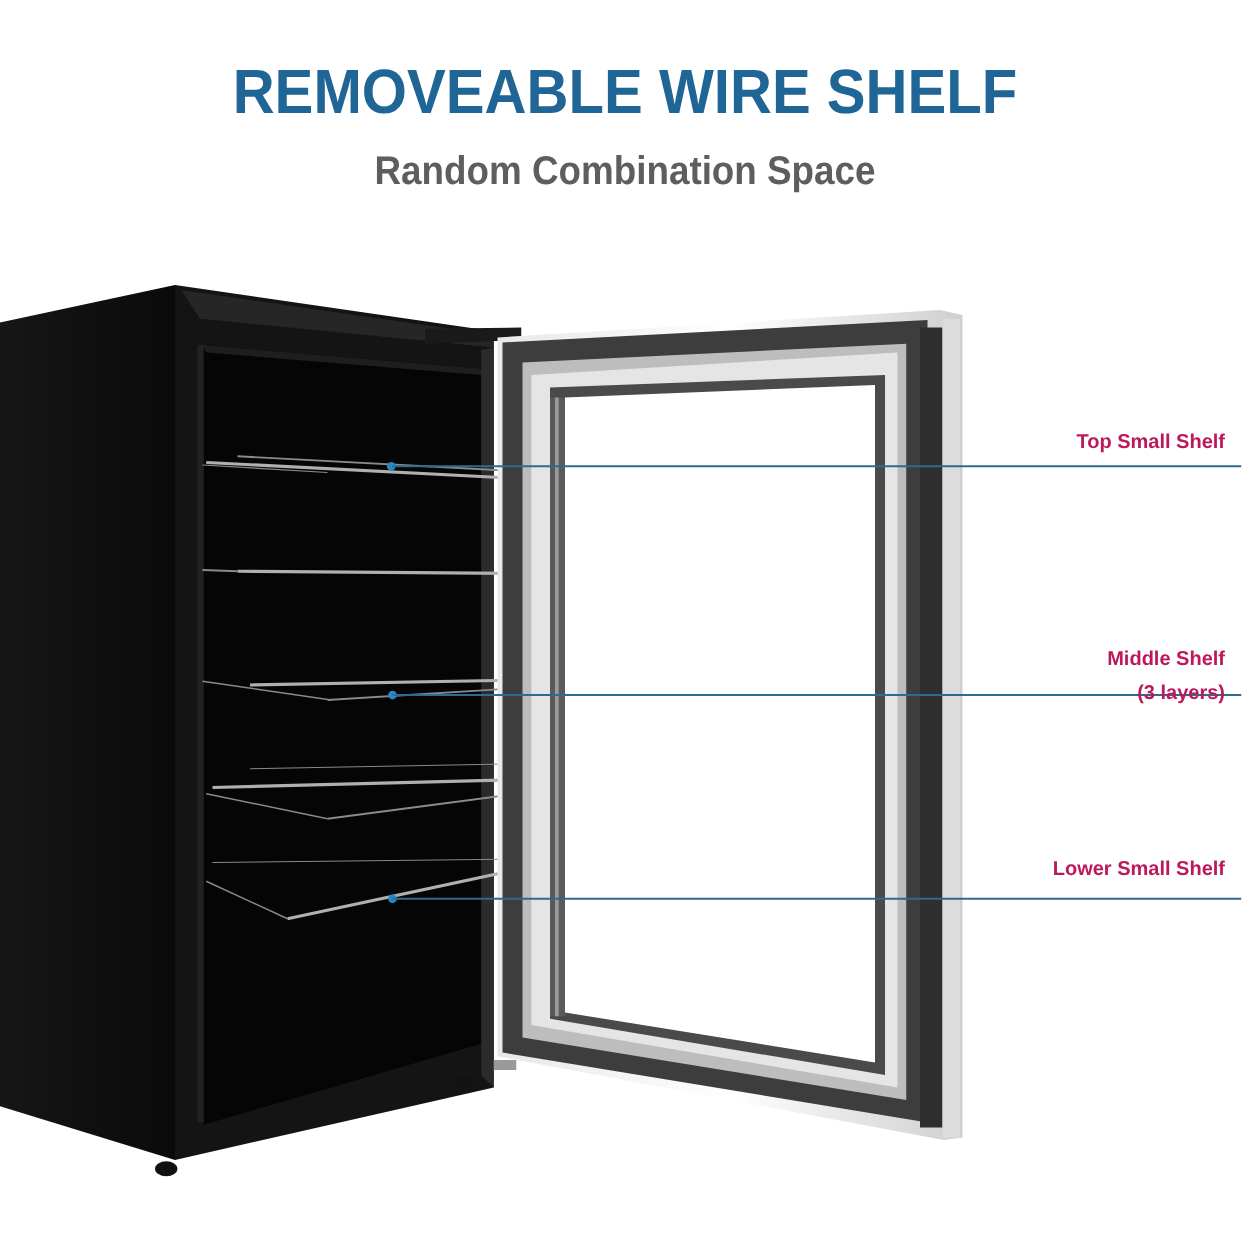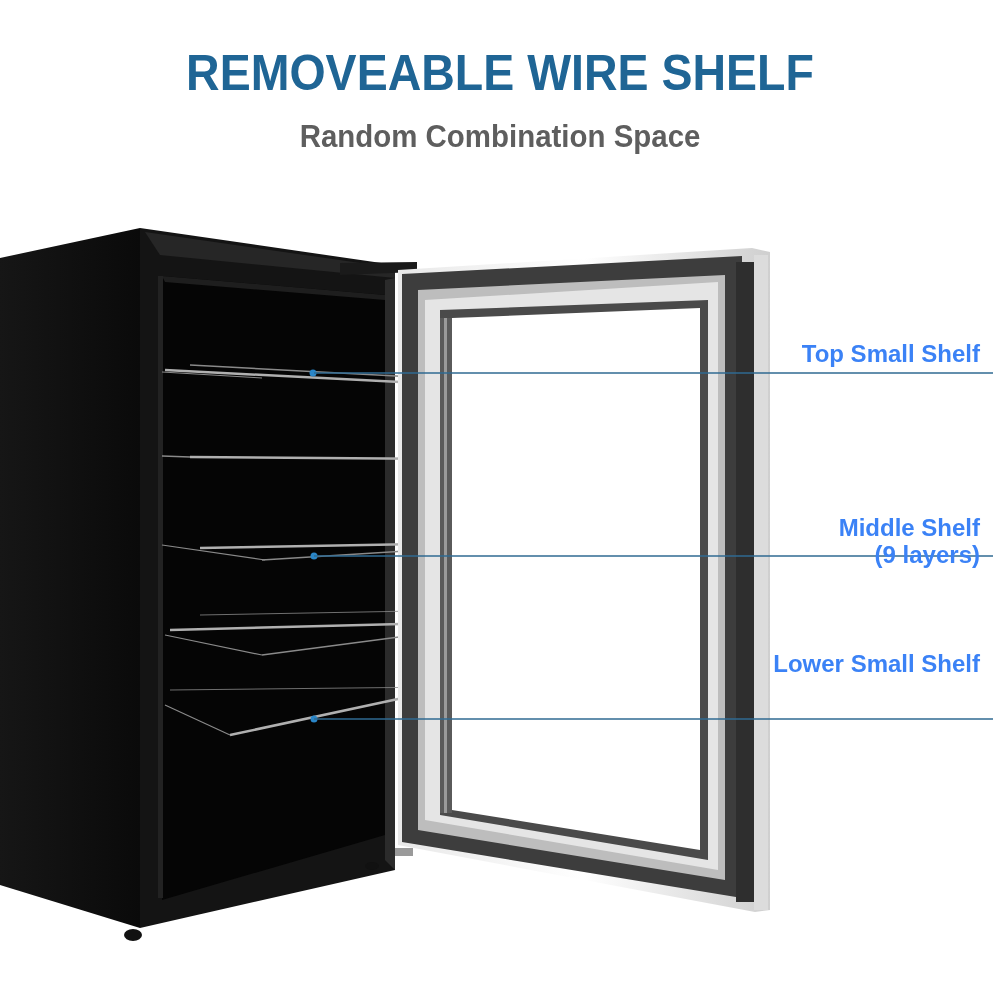--- a/index.html
+++ b/index.html
@@ -1,20 +1,20 @@
 <!DOCTYPE html>
 <html><head>
 <meta charset="utf-8">
 <style>
   html, body { margin:0; padding:0; background:#ffffff; }
   body { width:1000px; height:1000px; position:relative; overflow:hidden; font-family:"Liberation Sans", sans-serif; }
   .title { position:absolute; left:0; top:44px; width:1000px; text-align:center; font-family:"Liberation Sans", sans-serif; font-weight:700; font-size:50px; letter-spacing:0px; color:#1f6595; transform:scaleX(0.93); transform-origin:center; }
   .subtitle { position:absolute; left:0; top:118px; width:1000px; text-align:center; font-weight:700; font-size:32px; color:#5e5e5e; transform:scaleX(0.92); transform-origin:center; }
   .scene { position:absolute; left:0; top:0; width:1000px; height:1000px; }
-  .label { position:absolute; font-weight:700; font-size:24px; color:#3b82f6; text-align:right; line-height:27px; }
+  .label { position:absolute; font-weight:700; font-size:16px; color:#be185d; text-align:right; line-height:27px; }
 </style>
 </head>
 <body>
 
 <div class="title">REMOVEABLE WIRE SHELF</div>
 <div class="subtitle">Random Combination Space</div>
 
 <svg class="scene" viewBox="0 0 1000 1000" xmlns="http://www.w3.org/2000/svg">
   <defs>
     <linearGradient id="sideGrad" x1="0" x2="1" y1="0" y2="0">
@@ -104,15 +104,15 @@
   <circle cx="314" cy="719" r="3.5" fill="#2a86c8"></circle>
 
   <line x1="314" y1="373" x2="993" y2="373" stroke="#2f6a92" stroke-width="1.6"></line>
   <line x1="314" y1="556" x2="993" y2="556" stroke="#2f6a92" stroke-width="1.6"></line>
   <line x1="314" y1="719" x2="993" y2="719" stroke="#2f6a92" stroke-width="1.6"></line>
 </svg>
 
 <div class="label" style="right:20px; top:340px;">Top Small Shelf</div>
 <div class="label" style="right:20px; top:514px;">
   <div>Middle Shelf</div>
-  <div>(9 layers)</div>
+  <div>(3 layers)</div>
 </div>
-<div class="label" style="right:20px; top:650px;">Lower Small Shelf</div>
+<div class="label" style="right:20px; top:682px;">Lower Small Shelf</div>
 
 </body></html>

